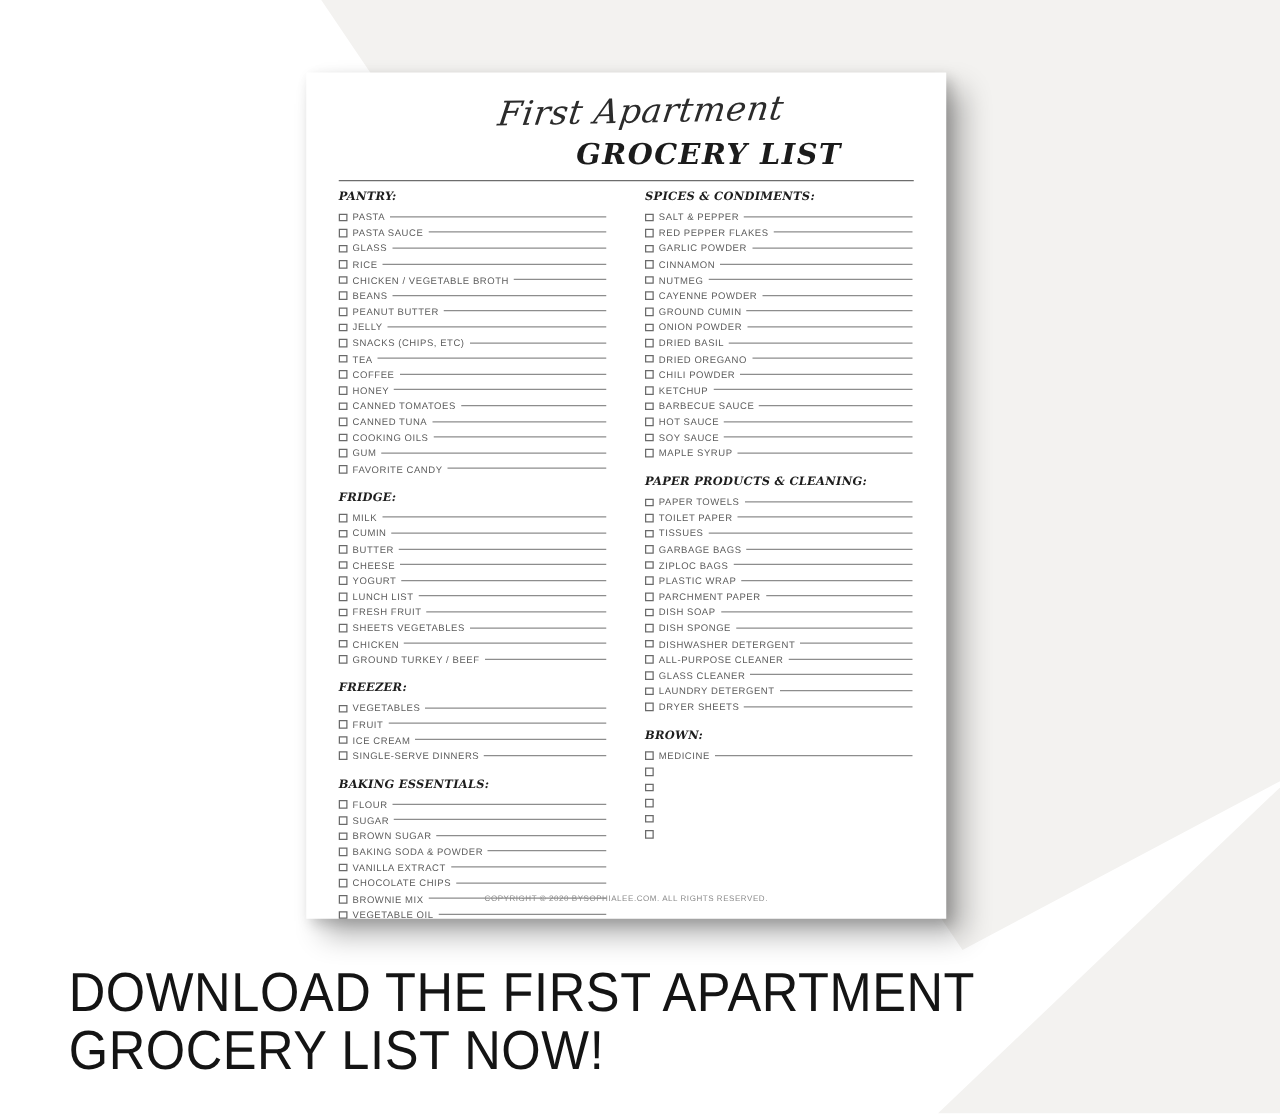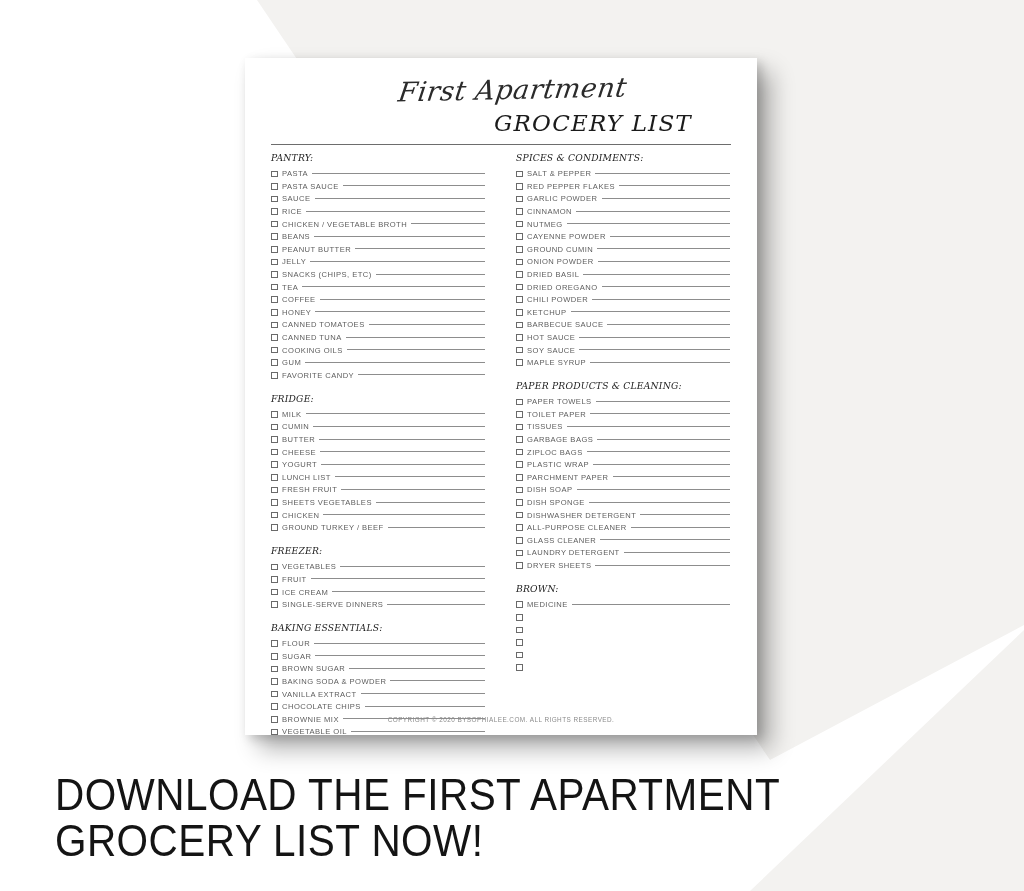--- a/index.html
+++ b/index.html
@@ -73,27 +73,26 @@
     letter-spacing: 0.5px;
     color: #2b2b2b;
     transform: skewX(-9deg) rotate(-1.2deg);
     white-space: nowrap;
   }
   .serif-title {
     position: absolute;
     left: 190px;
     top: 42px;
     font-family: "DejaVu Serif", serif;
-    font-weight: normal;
+    font-weight: bold;
     font-style: italic;
     font-size: 23px;
     letter-spacing: 1.2px;
     color: #1b1b1b;
     white-space: nowrap;
-    margin-left: 33px;
   }
 
   .title-rule {
     position: absolute;
     left: 0;
     top: 76px;
     width: 460px;
     height: 0;
     border-top: 1.4px solid #6d6d6d;
   }
@@ -109,21 +108,21 @@
   }
   .col {
     width: 214px;
   }
 
   .section { margin-bottom: 11px; }
   .section:last-child { margin-bottom: 0; }
 
   .section-title {
     font-family: "DejaVu Serif", serif;
-    font-weight: normal;
+    font-weight: bold;
     font-style: italic;
     font-size: 9.2px;
     letter-spacing: 0.2px;
     color: #1d1d1d;
     margin-bottom: 4.5px;
     white-space: nowrap;
   }
 
   .row {
     display: flex;
@@ -217,21 +216,21 @@
                 <span class="row-label">PASTA</span>
                 <span class="row-rule"></span>
               </div>
               <div class="row">
                 <span class="checkbox"></span>
                 <span class="row-label">PASTA SAUCE</span>
                 <span class="row-rule"></span>
               </div>
               <div class="row">
                 <span class="checkbox"></span>
-                <span class="row-label">SAUCE</span>
+                <span class="row-label">GLASS</span>
                 <span class="row-rule"></span>
               </div>
               <div class="row">
                 <span class="checkbox"></span>
                 <span class="row-label">RICE</span>
                 <span class="row-rule"></span>
               </div>
               <div class="row">
                 <span class="checkbox"></span>
                 <span class="row-label">CHICKEN / VEGETABLE BROTH</span>

